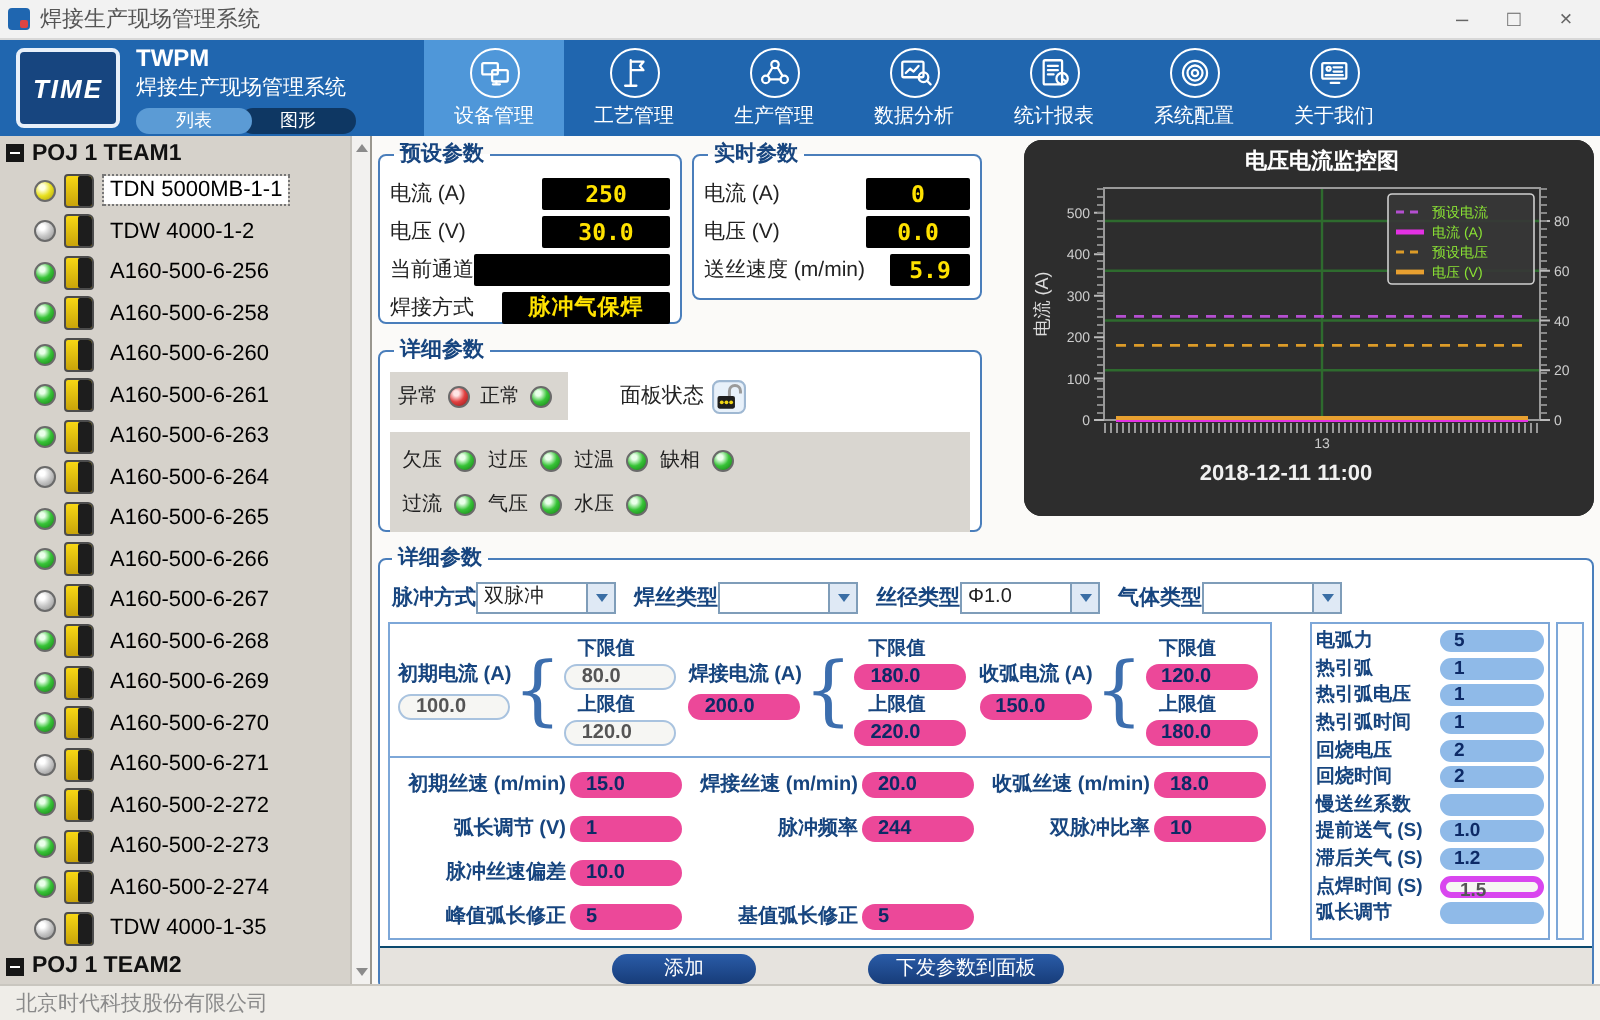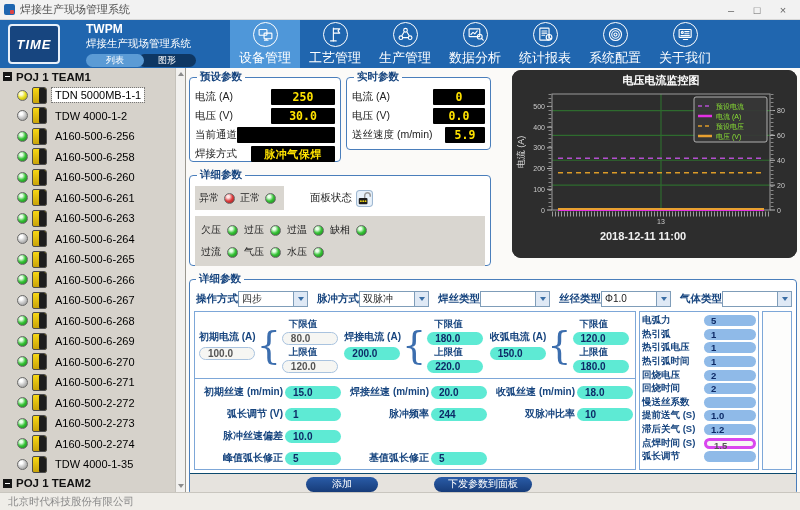--- a/index.html
+++ b/index.html
@@ -11,32 +11,32 @@
   .titlebar { height:20px; background:#f2f2f2; display:flex; align-items:center; padding:0 4px; border-bottom:1px solid #d8d8d8; flex:0 0 auto; }
   .app-icon { width:11px; height:11px; margin-right:5px; background:#1f66b0; border-radius:2px; position:relative; }
   .app-icon::after { content:""; position:absolute; right:1px; bottom:1px; width:4px; height:4px; background:#d44; border-radius:1px; }
   .title-text { font-size:11px; color:#555; }
   .win-controls { margin-left:auto; display:flex; }
   .win-controls span { width:26px; text-align:center; font-size:11px; color:#666; cursor:default; line-height:18px; }
 
   
   .header { height:48px; background:#2066af; display:flex; align-items:stretch; flex:0 0 auto; }
   .logo { width:52px; margin:4px 2px 4px 8px; background:#17457f; border:2px solid #e8f0fa; border-radius:4px; color:#fff; font-weight:bold; font-style:italic; font-size:13px; display:flex; align-items:center; justify-content:center; letter-spacing:1px; }
-  .app-meta { display:flex; flex-direction:column; justify-content:center; margin-left:24px; width:140px; }
+  .app-meta { display:flex; flex-direction:column; justify-content:center; margin-left:6px; width:140px; }
   .app-code { color:#fff; font-weight:bold; font-size:12px; }
   .app-name { color:#fff; font-size:10.5px; margin-top:1px; white-space:nowrap; }
   .view-btns { display:flex; margin-top:3px; }
   .view-btn { width:58px; height:13px; border-radius:7px; font-size:9px; color:#fff; text-align:center; line-height:13px; background:#0e3763; margin-right:-6px; cursor:pointer; }
   .view-btn.active { background:#5b9bd5; z-index:1; }
   .nav { display:flex; margin-left:4px; }
   .nav-tile { width:70px; display:flex; flex-direction:column; align-items:center; justify-content:center; cursor:pointer; }
   .nav-tile.active { background:#4f97d9; }
   .nav-circ { width:25px; height:25px; border-radius:50%; border:1.6px solid #fff; display:flex; align-items:center; justify-content:center; }
   .nav-circ svg { width:17px; height:17px; stroke:#fff; fill:none; stroke-width:1.6; stroke-linecap:round; stroke-linejoin:round; }
-  .nav-label { color:#fff; font-size:13px; margin-top:2px; white-space:nowrap; }
+  .nav-label { color:#fff; font-size:10px; margin-top:2px; white-space:nowrap; }
 
   
   .body-row { flex:1 1 auto; display:flex; min-height:0; }
 
   
   .sidebar { width:186px; background:#d6d2cb; border-right:1px solid #9a978f; position:relative; overflow:hidden; flex:0 0 auto; }
   .tree { position:absolute; left:0; top:0; right:10px; bottom:0; overflow:hidden; }
   .tree-group { display:flex; align-items:center; height:17px; padding-left:3px; font-weight:bold; font-size:11.5px; color:#111; }
   .expander { width:9px; height:9px; background:#161616; margin-right:4px; position:relative; flex:0 0 auto; }
   .expander::after { content:""; position:absolute; left:2px; right:2px; top:4px; height:1px; background:#fff; }
@@ -88,30 +88,30 @@
   .dd-box { width:56px; height:16px; border:1px solid #7f9db9; background:#fff; font-size:10px; color:#222; padding-left:3px; line-height:14px; display:flex; align-items:center; }
   .dd-btn { width:14px; height:16px; border:1px solid #7f9db9; border-left:none; background:#dfe9f5; display:flex; align-items:center; justify-content:center; cursor:pointer; }
   .dd-btn::after { content:""; width:0; height:0; border-left:3px solid transparent; border-right:3px solid transparent; border-top:4px solid #3a6ea5; }
 
   .content-row { display:flex; flex:1; min-height:0; margin-top:1px; }
   .left-box { width:442px; border:1px solid #7da7d8; display:flex; flex-direction:column; flex:0 0 auto; }
   .groups-row { display:flex; height:66px; align-items:center; padding-left:4px; flex:0 0 auto; }
   .cgroup { display:flex; align-items:center; width:146px; }
   .cg-left { display:flex; flex-direction:column; justify-content:flex-end; gap:3px; }
   .cg-label { font-size:10px; color:#17457f; font-weight:600; white-space:nowrap; }
-  .pill { width:56px; height:13px; border-radius:7px; background:#5eead4; color:#0d2a66; font-size:10px; font-weight:bold; line-height:13px; padding-left:8px; }
+  .pill { width:56px; height:13px; border-radius:7px; background:#ec4899; color:#0d2a66; font-size:10px; font-weight:bold; line-height:13px; padding-left:8px; }
   .pill.light { background:#f6f6f3; border:1px solid #a9c3df; color:#555; line-height:11px; }
   .cg-brace { font-size:38px; color:#3c6eae; font-family:"DejaVu Serif", serif; line-height:60px; margin:0 1px; }
   .cg-right { display:flex; flex-direction:column; gap:1px; }
   .limit-label { font-size:9.5px; color:#17457f; font-weight:600; padding-left:7px; }
   .mid-grid { border-top:1px solid #7da7d8; flex:1; padding-top:2px; }
   .mid-row { display:flex; height:22px; align-items:center; }
   .mid-cell { width:146px; display:flex; align-items:center; justify-content:flex-end; }
   .mid-label { font-size:10px; color:#17457f; font-weight:600; margin-right:2px; white-space:nowrap; }
-  .right-box { width:120px; border:1px solid #7da7d8; margin-left:3px; padding:2px 2px; flex:0 0 auto; }
+  .right-box { width:120px; border:1px solid #7da7d8; margin-left:19px; padding:2px 2px; flex:0 0 auto; }
   .rp-row { display:flex; align-items:center; justify-content:space-between; height:13.6px; }
   .rp-label { font-size:9.5px; color:#17457f; font-weight:600; white-space:nowrap; }
   .rp-pill { width:52px; height:11px; border-radius:6px; background:#8fbae8; color:#0d2a66; font-size:9.5px; font-weight:bold; line-height:11px; padding-left:7px; flex:0 0 auto; }
   .rp-pill.light { background:#f6f6f3; border:3px solid #d946ef; color:#555; line-height:9px; }
   .far-box { flex:1; border:1px solid #7da7d8; margin-left:3px; background:#fdfdfc; }
   .btn-bar { height:21px; background:#e6e3de; border-top:1px solid #0c4a6e; margin:3px -4px 0 -4px; display:flex; align-items:center; gap:56px; padding-left:116px; flex:0 0 auto; }
   .navy-btn { border:none; border-radius:8px; background:linear-gradient(#2a5ca8,#173c79); color:#fff; font-size:10px; height:15px; padding:0 26px; cursor:pointer; font-family:inherit; }
   .navy-btn.wide { padding:0 14px; }
 
   
@@ -474,25 +474,20 @@
               <text x="149" y="154" fill="#ccc" font-size="7" text-anchor="middle">13</text>
               <text x="131" y="170" fill="#f0f0f0" font-size="11" font-weight="bold" text-anchor="middle">2018-12-11 11:00</text>
             </svg>
         </div>
       </div>
 
       <fieldset class="fs detail">
         <legend>详细参数</legend>
         <div class="dd-row" id="ddRow">
             <div class="dd">
-              <span class="dd-label">操作方式</span>
-              <div class="dd-box">四步</div>
-              <div class="dd-btn"></div>
-            </div>
-            <div class="dd">
               <span class="dd-label">脉冲方式</span>
               <div class="dd-box">双脉冲</div>
               <div class="dd-btn"></div>
             </div>
             <div class="dd">
               <span class="dd-label">焊丝类型</span>
               <div class="dd-box"></div>
               <div class="dd-btn"></div>
             </div>
             <div class="dd">

